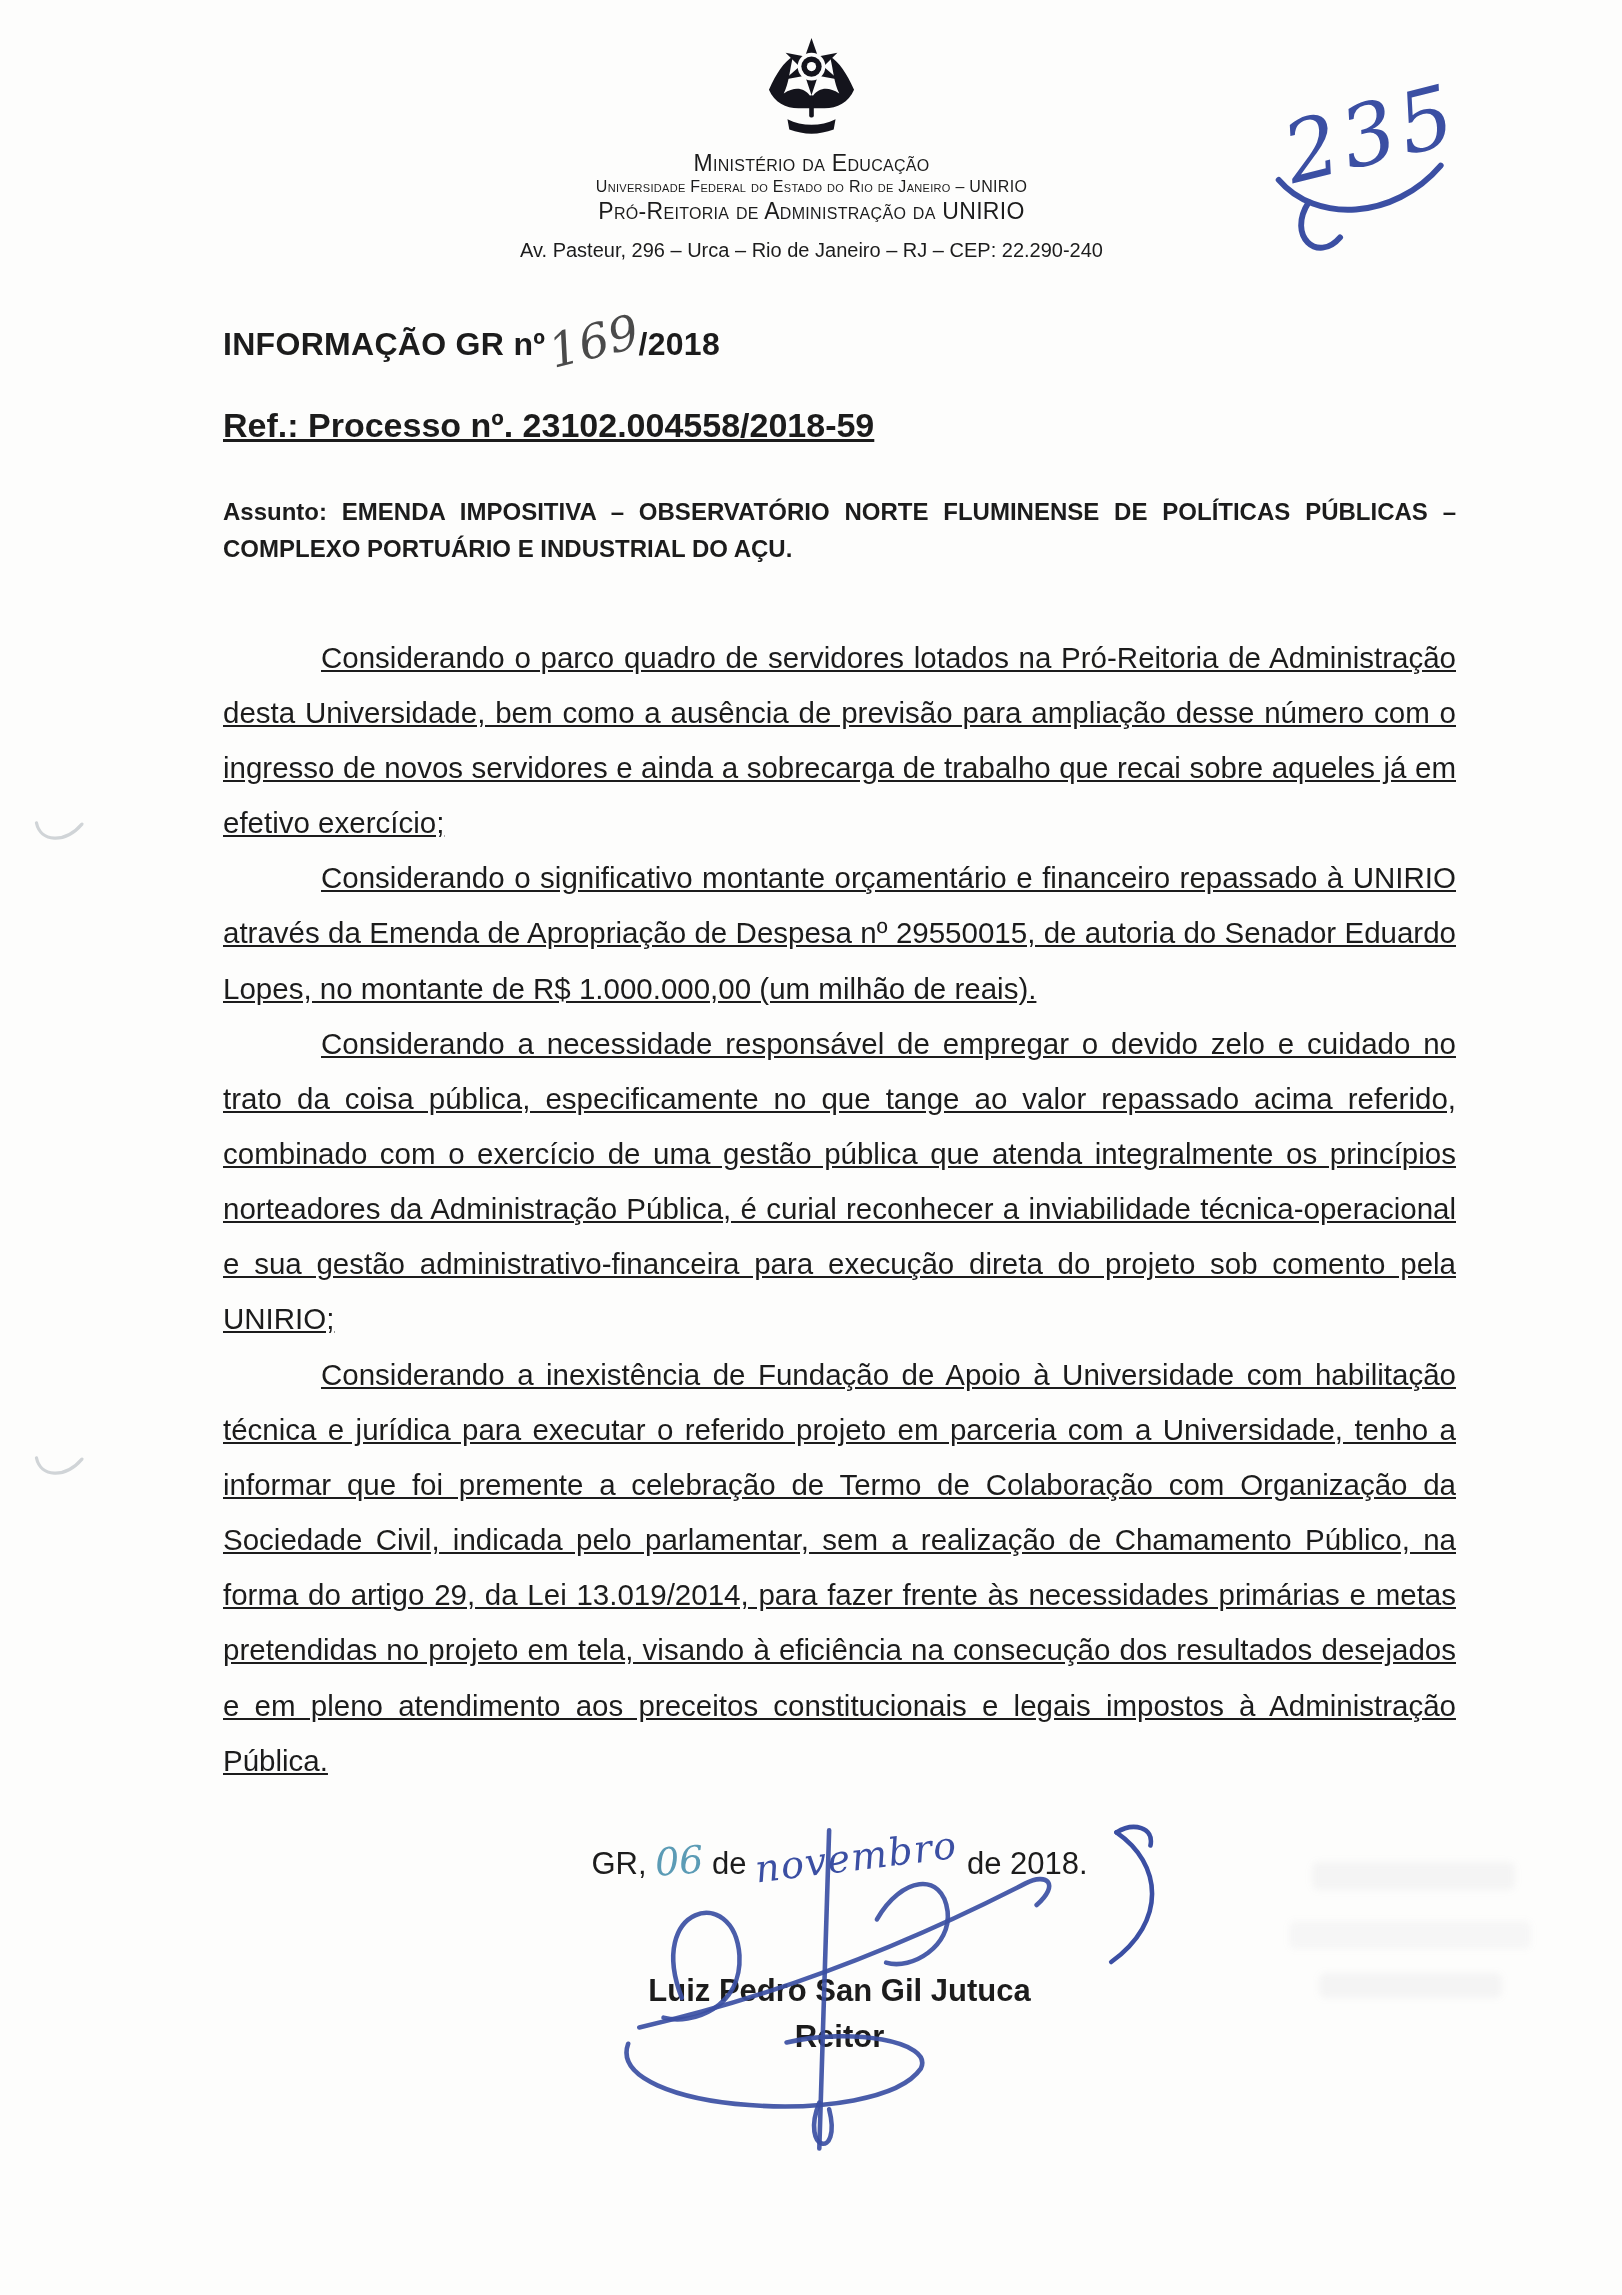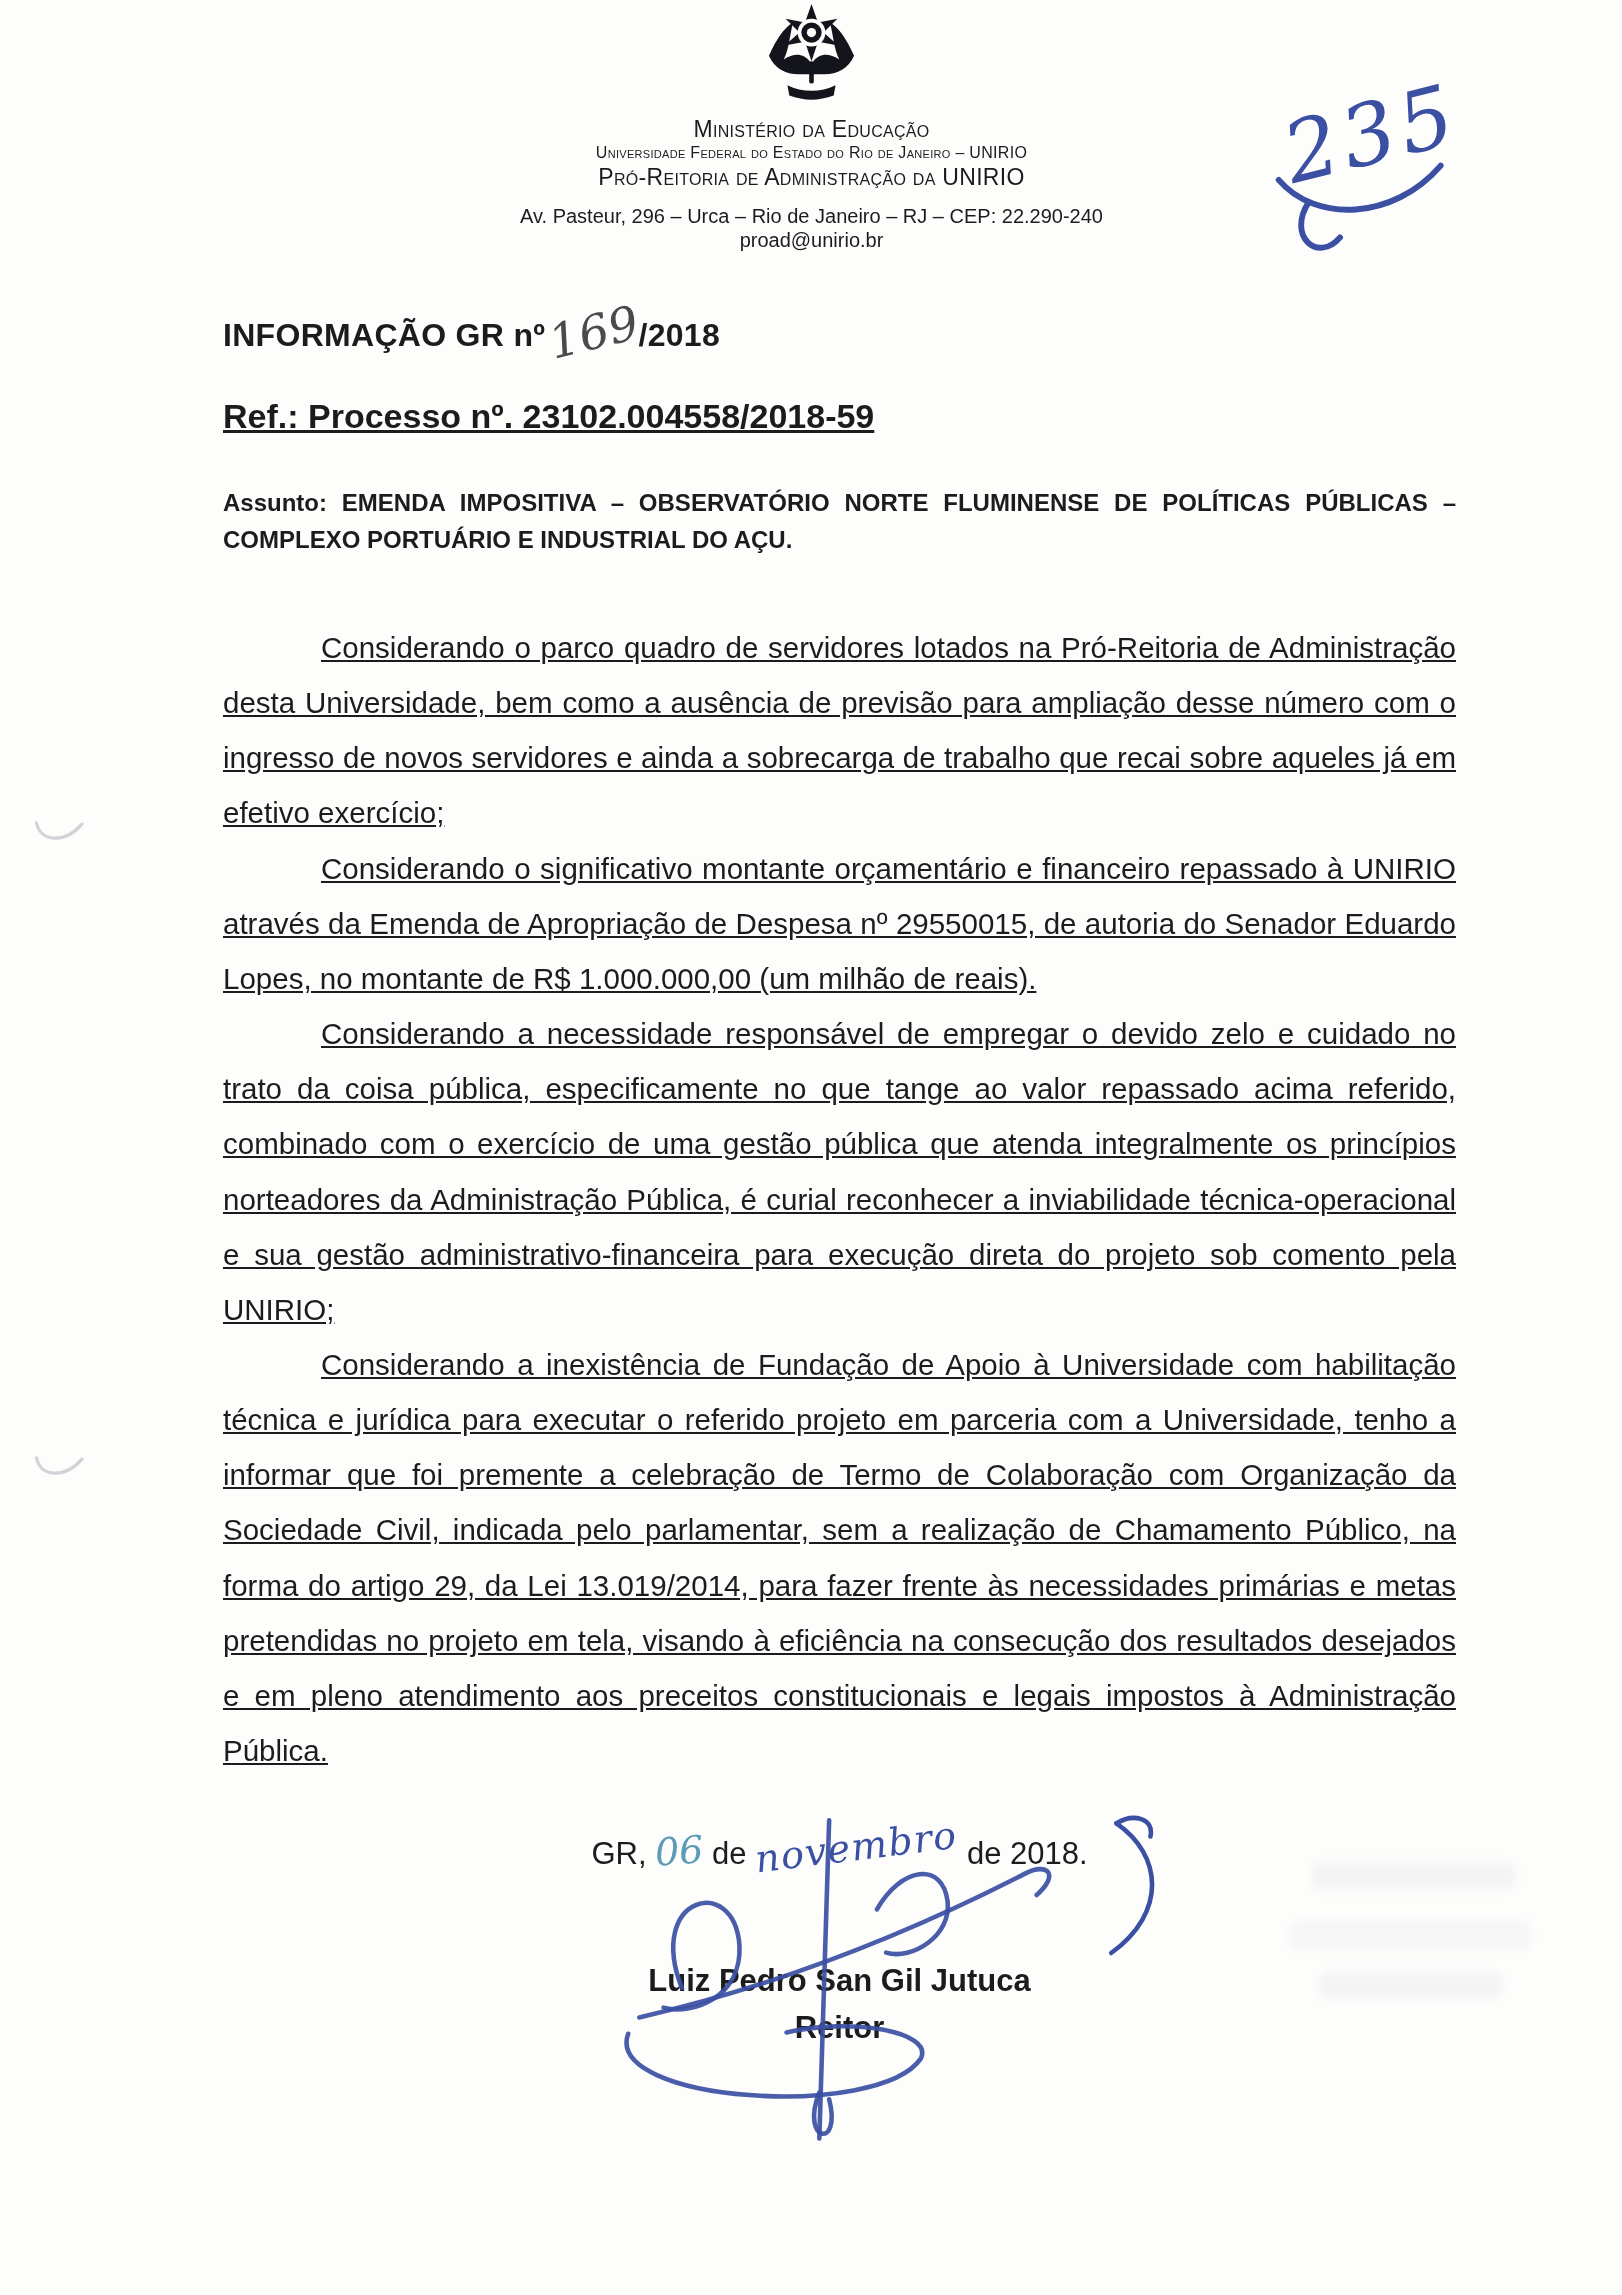--- a/index.html
+++ b/index.html
@@ -28,21 +28,21 @@
     display:inline-block;
     font-family:"DejaVu Serif",serif;font-style:italic;
     font-size:84px;line-height:1;
     transform:rotate(-14deg);
     letter-spacing:5.2px;
   }
   .corner-swoosh{position:absolute;left:-19.6px;top:59px;width:196px;height:131px;}
   .corner-swoosh path{fill:none;stroke:var(--ink_blue);stroke-width:9;stroke-linecap:round;}
 
   
-  .letterhead{text-align:center;}
+  .letterhead{padding-top:34px;text-align:center;}
   .crest{width:111px;margin:0 auto 9.2px;}
   .lh-line{line-height:1.22;}
   .smallcaps{font-variant:small-caps;letter-spacing:0.3px;}
   .lh-ministry{font-size:23px;}
   .lh-university{font-size:16px;}
   .lh-office{font-size:23px;}
   .lh-address{font-size:20px;margin-top:13px;}
   .lh-email{font-size:20px;}
 
   
@@ -133,21 +133,20 @@
           <circle cx="60" cy="35" r="5" fill="#fdfdfc"></circle>
           <rect x="57.5" y="66" width="5" height="24" rx="2"></rect>
           <path d="M34,92 C50,100 70,100 86,92 L84,103 C68,109 52,109 36,103 Z"></path>
         </g>
       </svg>
     </div>
     <div class="lh-line lh-ministry smallcaps">Ministério da Educação</div>
     <div class="lh-line lh-university smallcaps">Universidade Federal do Estado do Rio de Janeiro – UNIRIO</div>
     <div class="lh-line lh-office smallcaps">Pró-Reitoria de Administração da UNIRIO</div>
     <div class="lh-line lh-address">Av. Pasteur, 296 – Urca – Rio de Janeiro – RJ – CEP: 22.290-240</div>
-    <div class="lh-line lh-email">proad@unirio.br</div>
   </header>
 
   <main class="content">
 
     <h1 class="doc-title">
       <span>INFORMAÇÃO GR nº</span><span class="hw hw-number">169</span><span>/2018</span>
     </h1>
 
     <p class="ref-line">Ref.: Processo nº. 23102.004558/2018-59</p>
 

